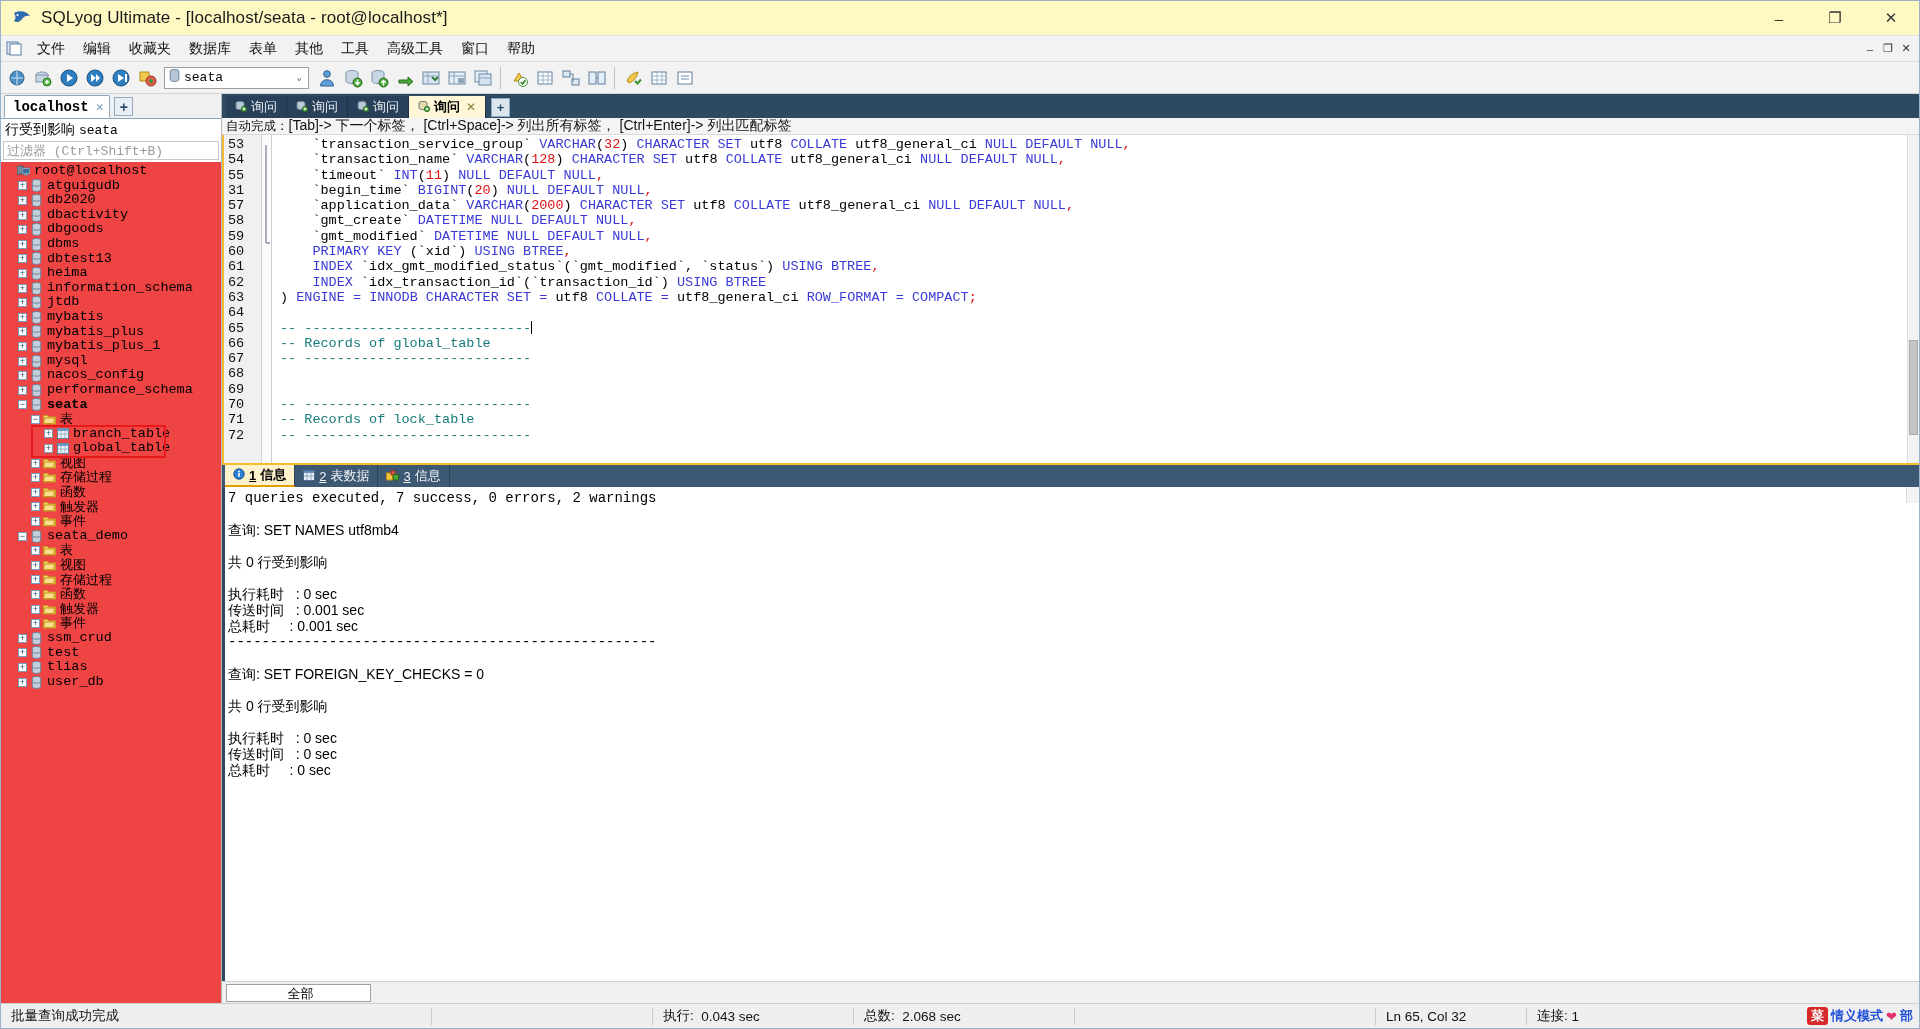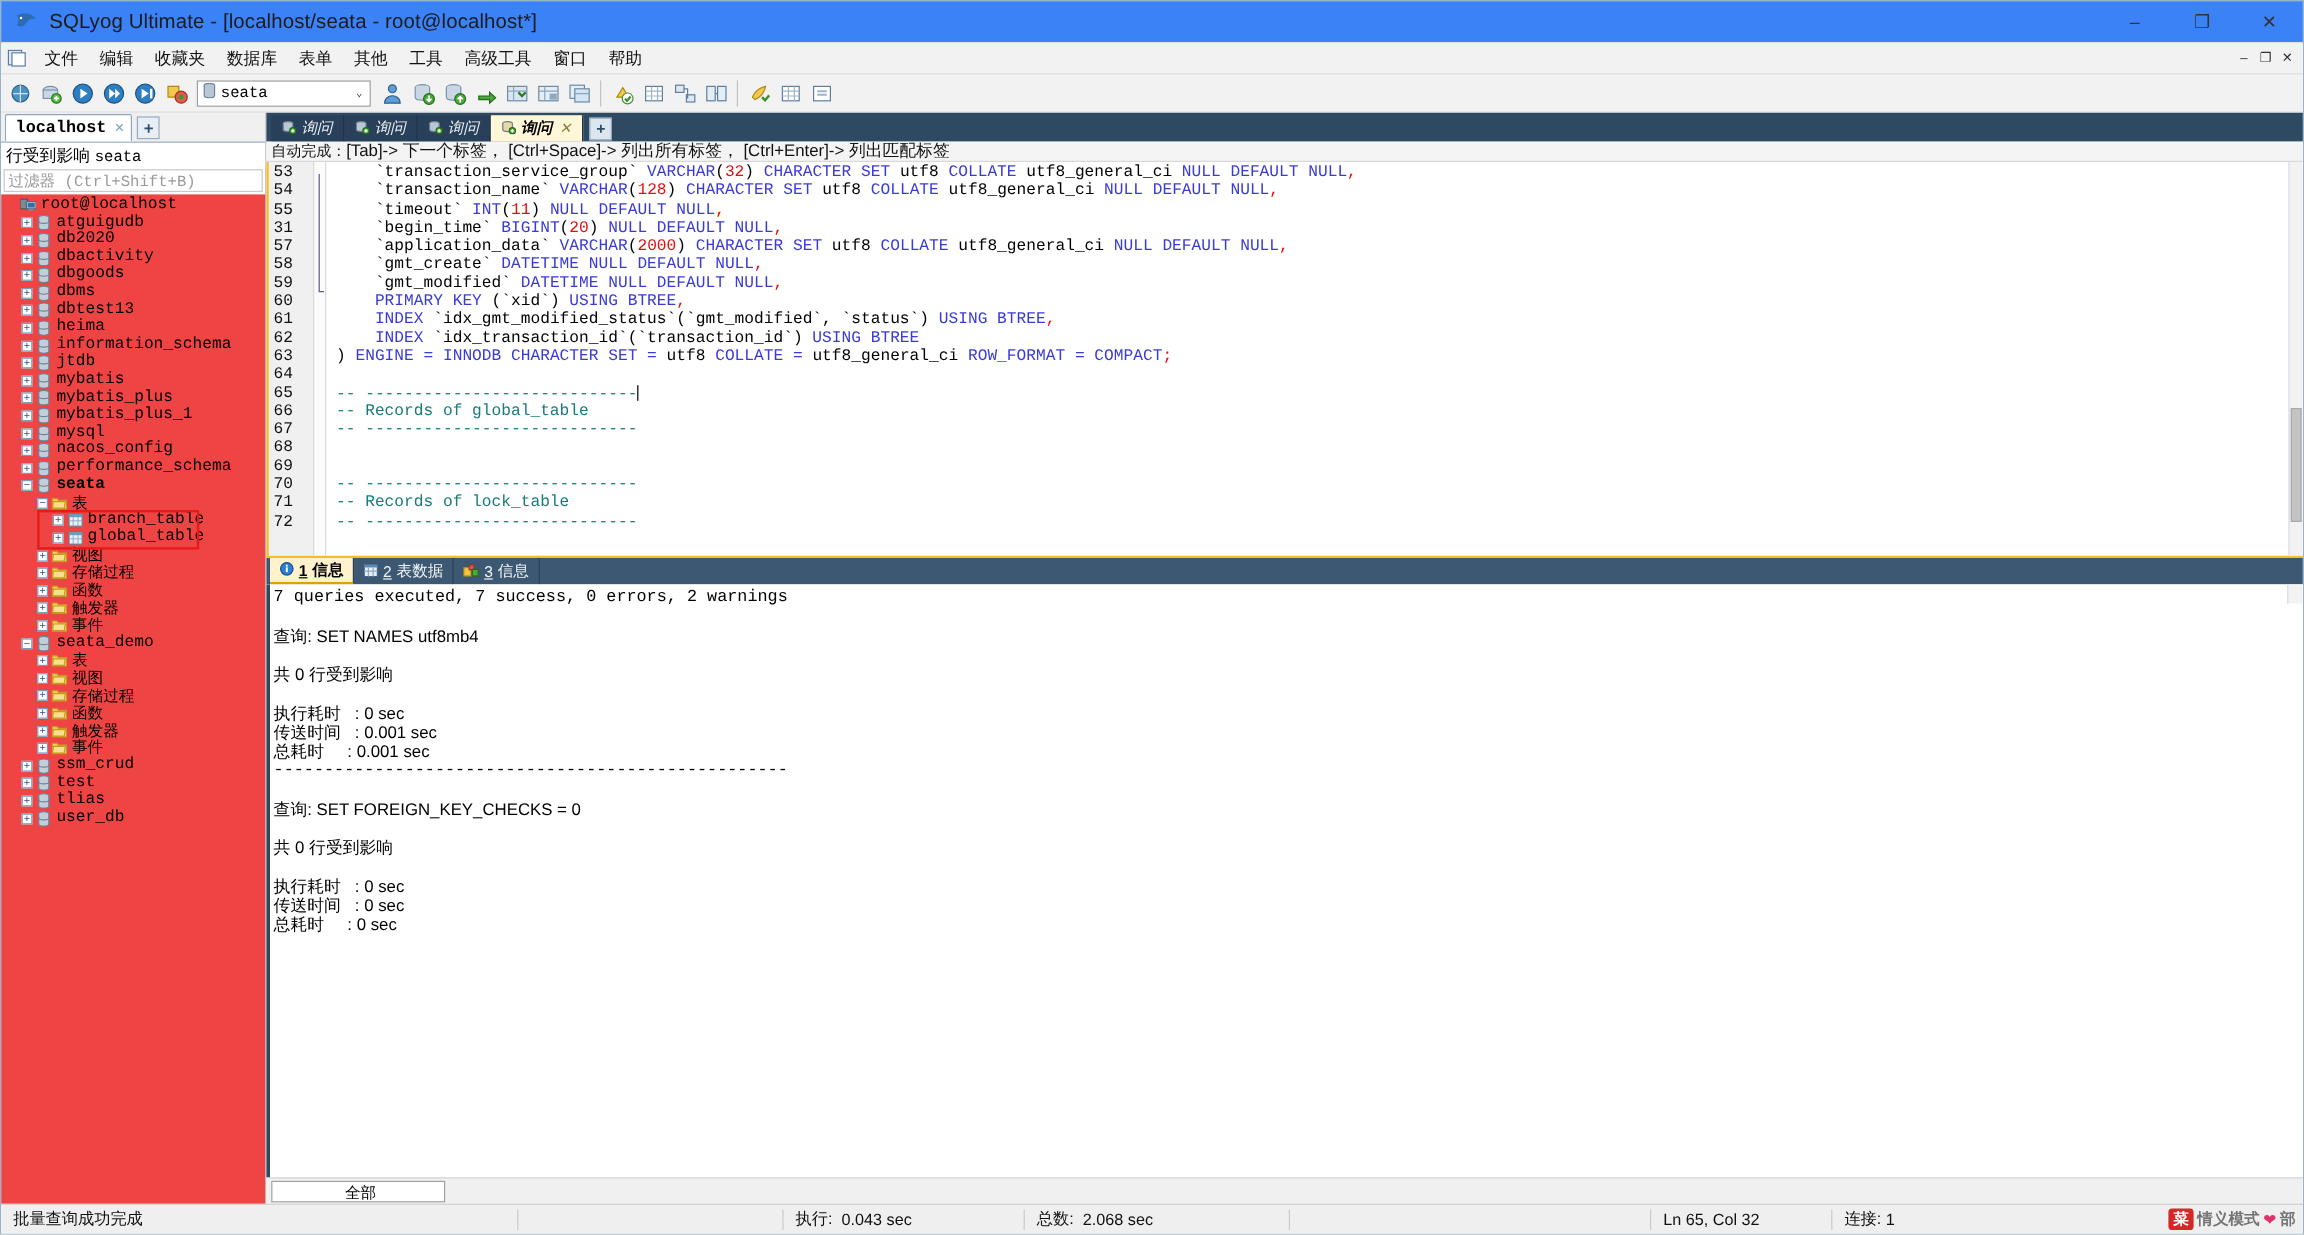--- a/index.html
+++ b/index.html
@@ -15,21 +15,21 @@
   #app {
     width: 1920px; height: 1029px;
     display: flex; flex-direction: column;
     background: #fdfdfd;
     border: 1px solid #9ab3c8;
   }
 
   
   .titlebar {
     height: 48px; flex: 0 0 34px;
-    background: #3b82f6;
+    background: #fef9c3;
     display: flex; align-items: center;
     border-bottom: 1px solid #e3e3e3;
   }
   .titlebar .app-icon {
     width: 26px; height: 26px; margin-left: 8px; margin-right: 6px;
     display:flex; align-items:center; justify-content:center;
   }
   .titlebar .title-text {
     font-size: 17px; color: #1b1b1b; letter-spacing: .1px;
   }
@@ -160,21 +160,21 @@
     position: absolute; border: 2px solid #e8191a;
     pointer-events: none;
   }
 
   
   .right { flex: 1 1 auto; display: flex; flex-direction: column; min-width:0; min-height:0; }
 
   .qtabs {
     height: 24px; flex: 0 0 24px;
     background: #2e4a63;
-    display: flex; align-items: flex-end; padding-left: 4px; font-style: italic;
+    display: flex; align-items: flex-end; padding-left: 4px;
   }
   .qtab {
     height: 22px; display: flex; align-items: center; gap: 4px;
     padding: 0 9px; font-size: 13px; color: #e9eef3;
     background: #28405a; border-right: 1px solid #1f3348;
   }
   .qtab.active { background: #fff7d8; color: #000; font-weight: bold; }
   .qtab .x { color: #9fb4c7; font-size: 12px; font-weight: normal; margin-left: 2px;}
   .qtab.active .x { color: #8c7a3c; }
   .qplus {
@@ -280,21 +280,21 @@
   .sb-div { width:1px; height: 17px; background: #cacaca; }
   .sb-right { margin-left: auto; display: flex; align-items: center; }
   .watermark {
     display: flex; align-items: center; gap: 3px; padding-right: 6px;
     font-size: 13px;
   }
   .wm-badge {
     background: #d62828; color:#fff; font-weight: bold; border-radius: 3px;
     padding: 0 4px; font-size: 13px;
   }
-  .wm-blue { color: #737373; font-weight: bold; text-align: center; }
+  .wm-blue { color: #1d4ed8; font-weight: bold; text-align: center; }
   .heart { color: #e1306c; }
   .scrollbar-vert-outer{
     position:absolute; top:0; right:0; bottom:0; width:13px;
     background:#f3f3f3; border-left:1px solid #dadada;
   }
 </style>
 </head>
 <body>
 
 <div id="app">

